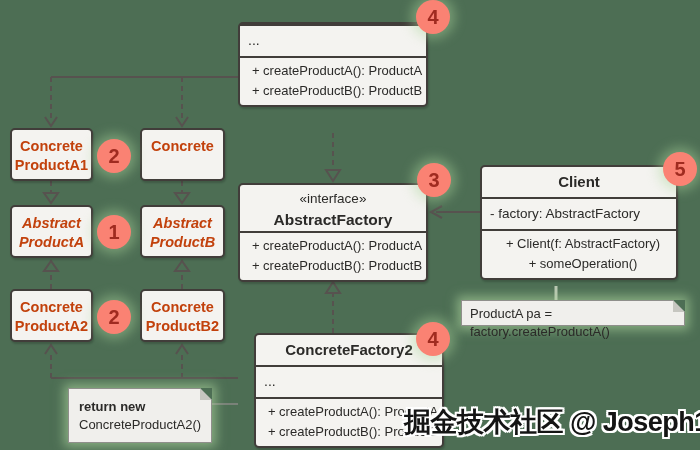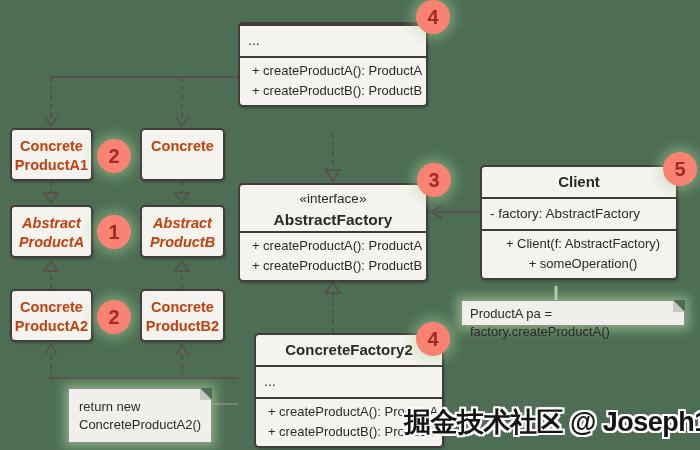--- a/index.html
+++ b/index.html
@@ -41,21 +41,21 @@
     position:absolute; background:#f0efec; border:1px solid #8f8f8b;
     color:#2b2a28; z-index:3;
     box-shadow:0 0 10px 4px rgba(173,214,158,0.6);
   }
   .note-fold {
     position:absolute; top:-1px; right:-1px; width:0; height:0;
     border-width:0 12px 12px 0; border-style:solid;
     border-color:#4d6e54 #4d6e54 #c6c6c0 #c6c6c0;
   }
   .note-line { font-size:13px; line-height:18px; }
-  .b { font-weight:normal; }
+  .b { font-weight:bold; }
   .watermark {
     position:absolute; left:404px; top:404px; z-index:9;
     font-size:27px; font-weight:bold; color:#141414; letter-spacing:-0.5px;
     white-space:nowrap;
     text-shadow:-2px -2px 0 #fff, 2px -2px 0 #fff, -2px 2px 0 #fff, 2px 2px 0 #fff,
                 -2px 0 0 #fff, 2px 0 0 #fff, 0 -2px 0 #fff, 0 2px 0 #fff;
   }
 </style>
 </head>
 <body>

